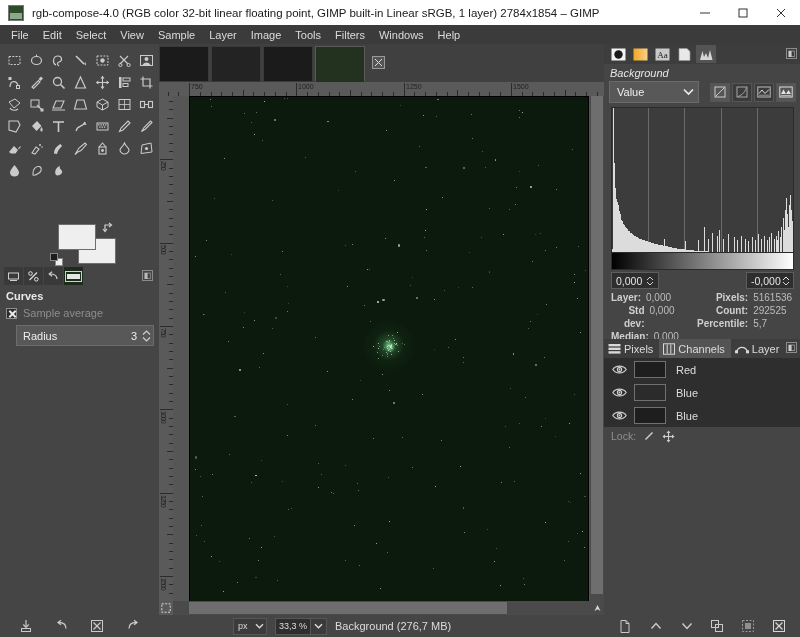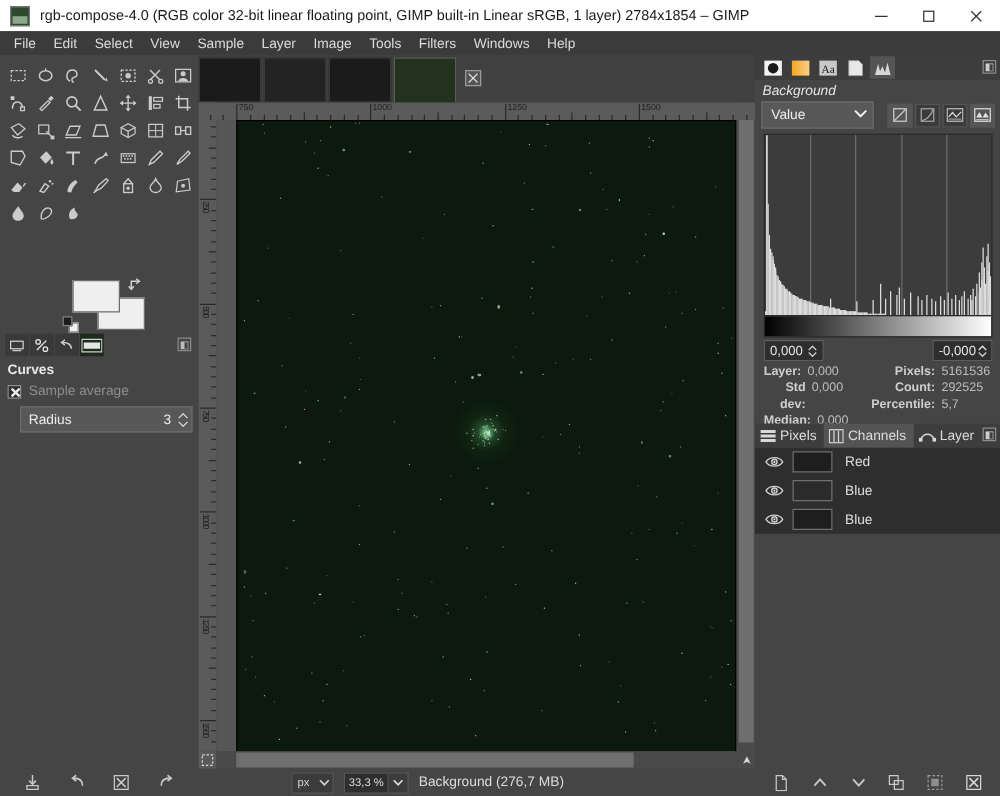--- a/index.html
+++ b/index.html
@@ -1587,20 +1587,35 @@
                 <path d="M0.8 5.5 C3.5 1 11.5 1 14.2 5.5 C11.5 10 3.5 10 0.8 5.5 Z" fill="none" stroke="#cfcfcf" stroke-width="1.1"></path>
                 <circle cx="7.5" cy="5.5" r="2.1" fill="none" stroke="#cfcfcf" stroke-width="1.1"></circle>
                 <circle cx="7.5" cy="5.5" r="0.9" fill="#cfcfcf"></circle>
               </svg>
             </div>
             <div class="cthumb"></div>
             <div class="cname">Blue</div>
           </div>
         </div>
 
+      <div class="lockrow">
+        <span>Lock:</span>
+        <span class="li">
+          <svg width="12" height="12" viewBox="0 0 12 12">
+              <line x1="2.5" y1="9.5" x2="9.5" y2="2.5" stroke="#cfcfcf" stroke-width="1.5"></line>
+            </svg>
+        </span>
+        <span class="li">
+          <svg width="13" height="13" viewBox="0 0 13 13">
+              <line x1="6.5" y1="1" x2="6.5" y2="12" stroke="#cfcfcf" stroke-width="1.1"></line>
+              <line x1="1" y1="6.5" x2="12" y2="6.5" stroke="#cfcfcf" stroke-width="1.1"></line>
+              <path d="M6.5 0.5 L4.6 3 L8.4 3 Z M6.5 12.5 L4.6 10 L8.4 10 Z M0.5 6.5 L3 4.6 L3 8.4 Z M12.5 6.5 L10 4.6 L10 8.4 Z" fill="#cfcfcf"></path>
+            </svg>
+        </span>
+      </div>
     </div>
   </div>
 
   <div class="bottom-left">
     <div class="bbtn">
       <svg width="14" height="14" viewBox="0 0 14 14">
           <path d="M7 1 L7 7.5" stroke="#c9c9c9" stroke-width="1.2"></path>
           <path d="M4.3 5.5 L7 8.4 L9.7 5.5" fill="none" stroke="#c9c9c9" stroke-width="1.2"></path>
           <rect x="2.5" y="9.5" width="9" height="3" fill="none" stroke="#c9c9c9" stroke-width="1"></rect>
         </svg>

